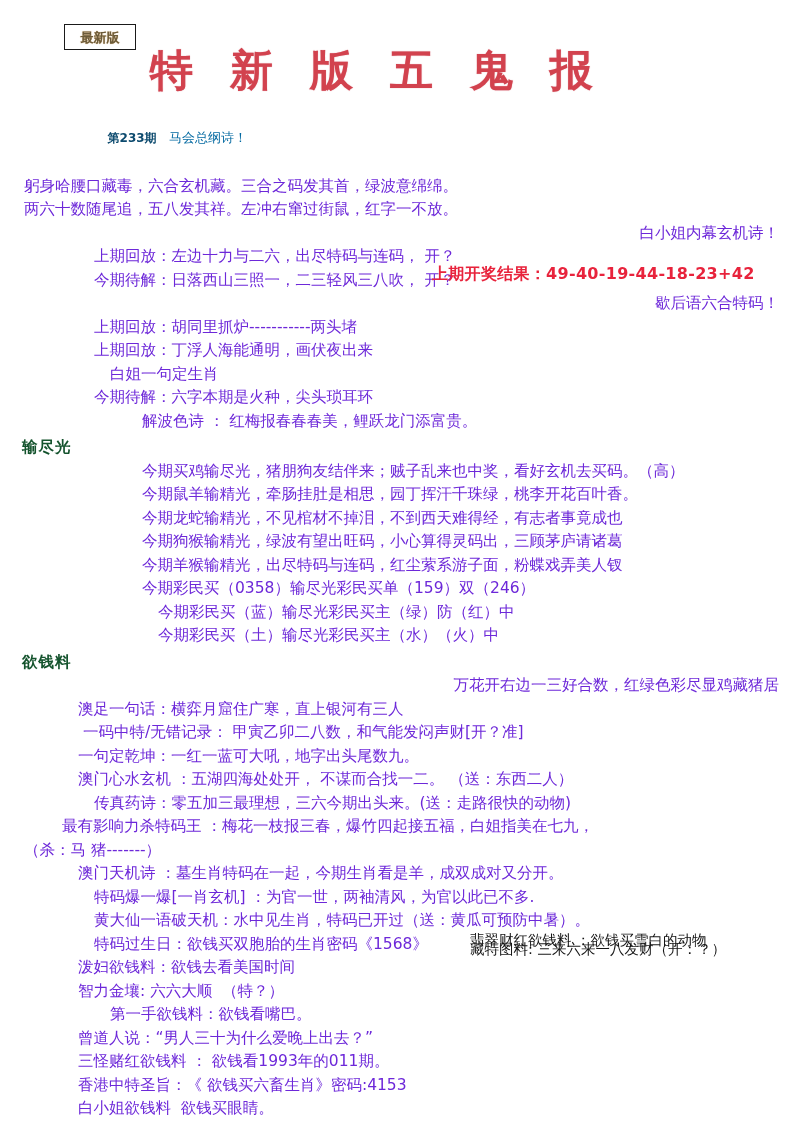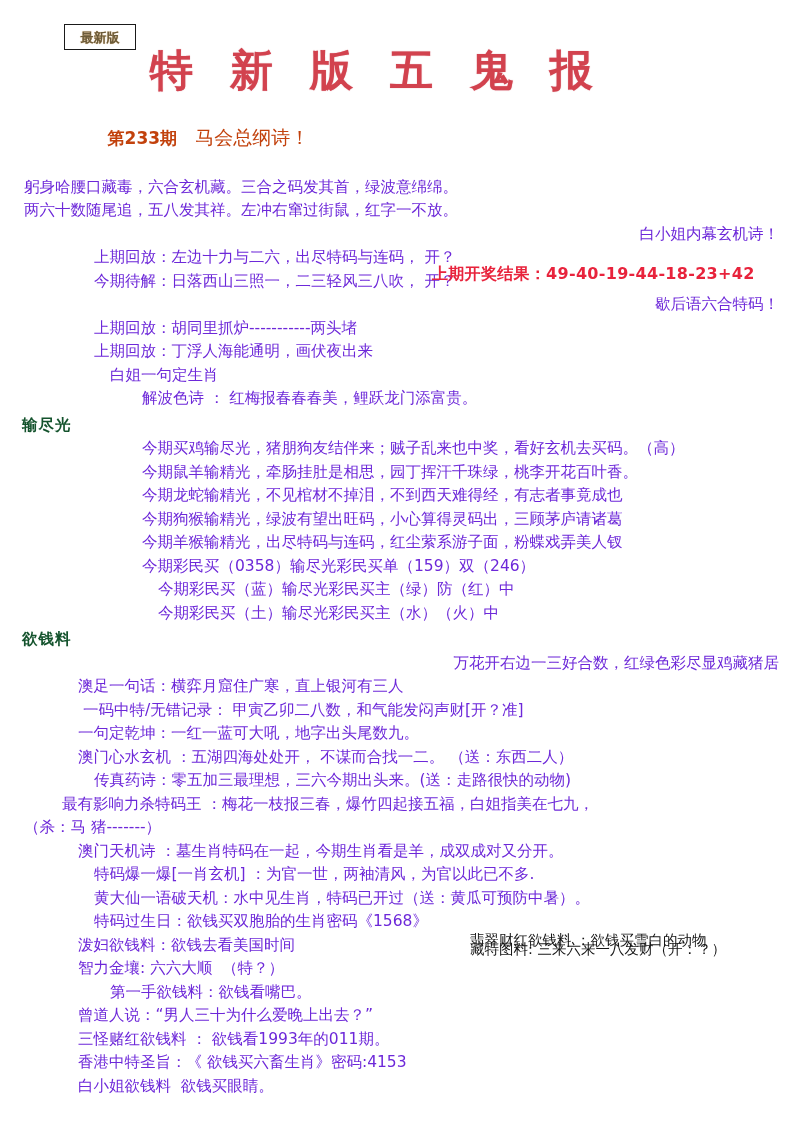--- a/index.html
+++ b/index.html
@@ -73,28 +73,28 @@
     color: #6d28d9;
     font-family: "DejaVu Sans", "Liberation Sans", sans-serif;
   }
   .row-issue {
     white-space: pre;
     padding-left: 64px;
     margin-top: 2px;
     margin-bottom: 1px;
   }
   .issue-no {
-    font-size: 17px;
-    font-weight: bold;
-    color: #c2410c;
+    font-size: 12px;
+    font-weight: bold;
+    color: #0c4a6e;
     margin-top: 24px;
   }
   .issue-sub {
-    font-size: 19px;
-    color: #c2410c;
+    font-size: 13px;
+    color: #0369a1;
   }
 
   .ind-0  { padding-left: 48px; }
   .ind-1  { padding-left: 64px; }
   .ind-2  { padding-left: 80px; }
   .ind-3  { padding-left: 96px; }
   .ind-4  { padding-left: 112px; text-align: right; }
   .ind-5  { padding-left: 128px; }
   .ind-6  { padding-left: 144px; }
   .ind-x  { padding-left: 10px; }
@@ -153,20 +153,21 @@
 
     <div class="line ind-4">白小姐内幕玄机诗！</div>
     <div class="line ind-2">上期回放：左边十力与二六，出尽特码与连码， 开？</div>
     <div class="line ind-2">今期待解：日落西山三照一，二三轻风三八吹， 开？</div>
 
     <div class="line ind-4">歇后语六合特码！</div>
     <div class="line ind-2">上期回放：胡同里抓炉-----------两头堵</div>
 
     <div class="line ind-2">上期回放：丁浮人海能通明，画伏夜出来</div>
     <div class="line ind-3">白姐一句定生肖</div>
+    <div class="line ind-2">今期待解：六字本期是火种，尖头琐耳环</div>
 
     <div class="line ind-5">解波色诗 ： 红梅报春春春美，鲤跃龙门添富贵。</div>
 
     <div class="sec-head">输尽光</div>
     <div class="line ind-5">今期买鸡输尽光，猪朋狗友结伴来；贼子乱来也中奖，看好玄机去买码。（高）</div>
     <div class="line ind-5">今期鼠羊输精光，牵肠挂肚是相思，园丁挥汗千珠绿，桃李开花百叶香。</div>
     <div class="line ind-5">今期龙蛇输精光，不见棺材不掉泪，不到西天难得经，有志者事竟成也</div>
     <div class="line ind-5">今期狗猴输精光，绿波有望出旺码，小心算得灵码出，三顾茅庐请诸葛</div>
     <div class="line ind-5">今期羊猴输精光，出尽特码与连码，红尘萦系游子面，粉蝶戏弄美人钗</div>
     <div class="line ind-5">今期彩民买（0358）输尽光彩民买单（159）双（246）</div>

